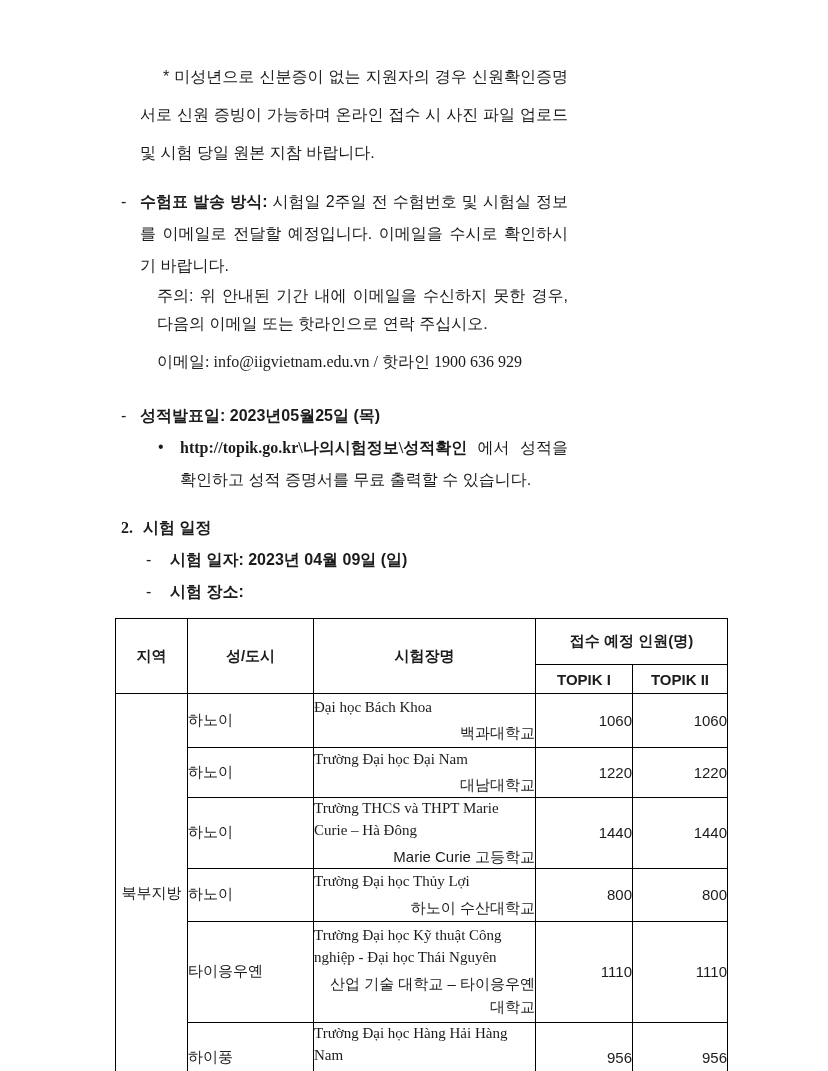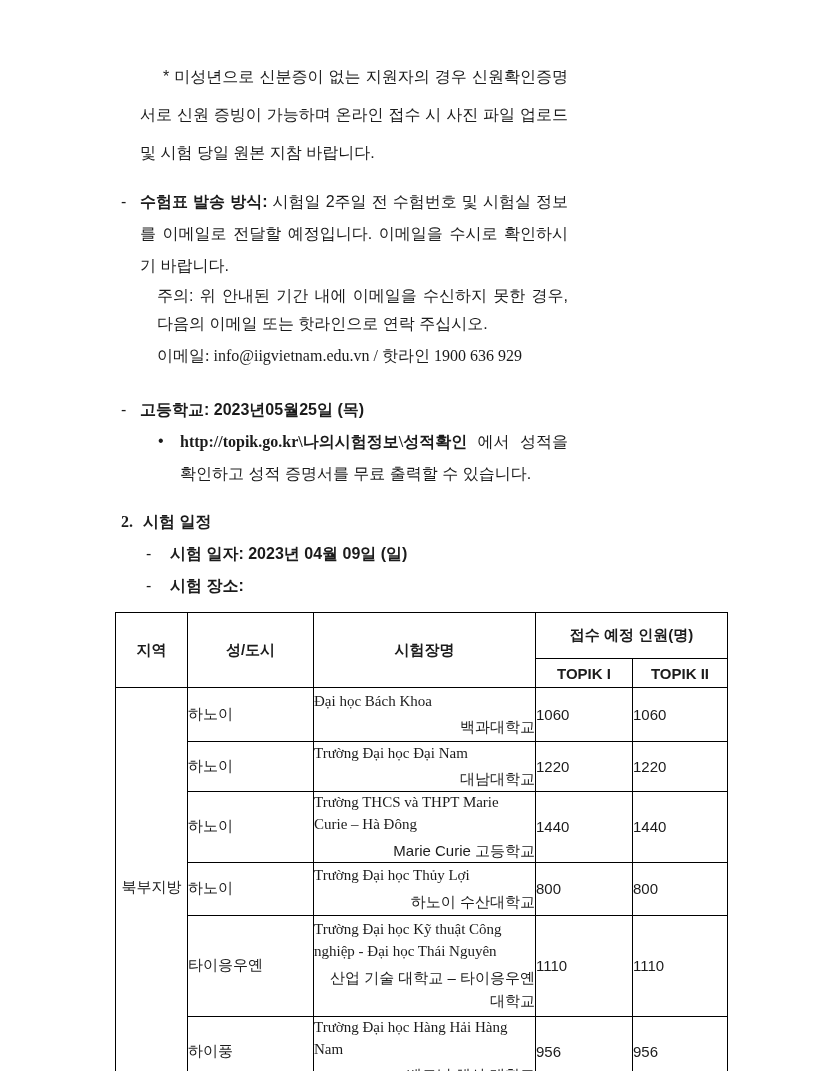--- a/index.html
+++ b/index.html
@@ -26,21 +26,21 @@
     line-height:32px;
     text-align:justify;
   }
   .dash-item .marker{position:absolute;left:-19px;top:0;}
   .sub{
     margin:0 96px 0 157px;
     line-height:28px;
     text-align:justify;
   }
   .email-line{
-    margin:2px 96px 0 157px;
+    margin:8px 96px 0 157px;
     line-height:32px;
     font-family:"Liberation Serif","DejaVu Serif",serif;
   }
   .bullet-item{
     position:relative;
     margin:0 96px 0 180px;
     line-height:32px;
     text-align:justify;
   }
   .bullet-item .marker{position:absolute;left:-22px;top:-1px;}
@@ -82,21 +82,21 @@
   tr.r2 td{height:49px;}
   tr.r3 td{height:68px;}
   tr.r4 td{height:52px;}
   tr.r5 td{height:100px;}
   tr.r6 td{height:68px;}
   td.region{text-align:center;}
   td.city{padding-left:13px;}
   td.venue{padding:6px 8px 6px 9px;line-height:1.45;}
   td.venue .vn{display:block;font-family:"Liberation Serif","DejaVu Serif",serif;}
   td.venue .kr{display:block;margin-top:3px;line-height:1.55;text-align:right;}
-  td.num{text-align:left;}
+  td.num{text-align:right;}
 </style>
 </head>
 <body>
 
 <div class="page">
 
   <div class="note">
     <span class="marker-inline">*</span>
     <span>미성년으로 신분증이 없는 지원자의 경우 신원확인증명서로 신원 증빙이 가능하며 온라인 접수 시 사진 파일 업로드 및 시험 당일 원본 지참 바랍니다.</span>
   </div>
@@ -105,21 +105,21 @@
     <span class="marker">-</span>
     <span class="b">수험표 발송 방식:</span><span> 시험일 2주일 전 수험번호 및 시험실 정보를 이메일로 전달할 예정입니다. 이메일을 수시로 확인하시기 바랍니다.</span>
   </div>
 
   <div class="sub">주의: 위 안내된 기간 내에 이메일을 수신하지 못한 경우, 다음의 이메일 또는 핫라인으로 연락 주십시오.</div>
 
   <div class="email-line">이메일: info@iigvietnam.edu.vn / 핫라인 1900 636 929</div>
 
   <div class="dash-item" style="margin-top:22px;">
     <span class="marker">-</span>
-    <span class="b">고등학교: 2023년05월25일 (목)</span>
+    <span class="b">성적발표일: 2023년05월25일 (목)</span>
   </div>
 
   <div class="bullet-item">
     <span class="marker">•</span>
     <span class="url">http://topik.go.kr\나의시험정보\성적확인</span><span> 에서 성적을 확인하고 성적 증명서를 무료 출력할 수 있습니다.</span>
   </div>
 
   <div class="heading2">
     <span class="h-num">2.</span><span>시험 일정</span>
   </div>

